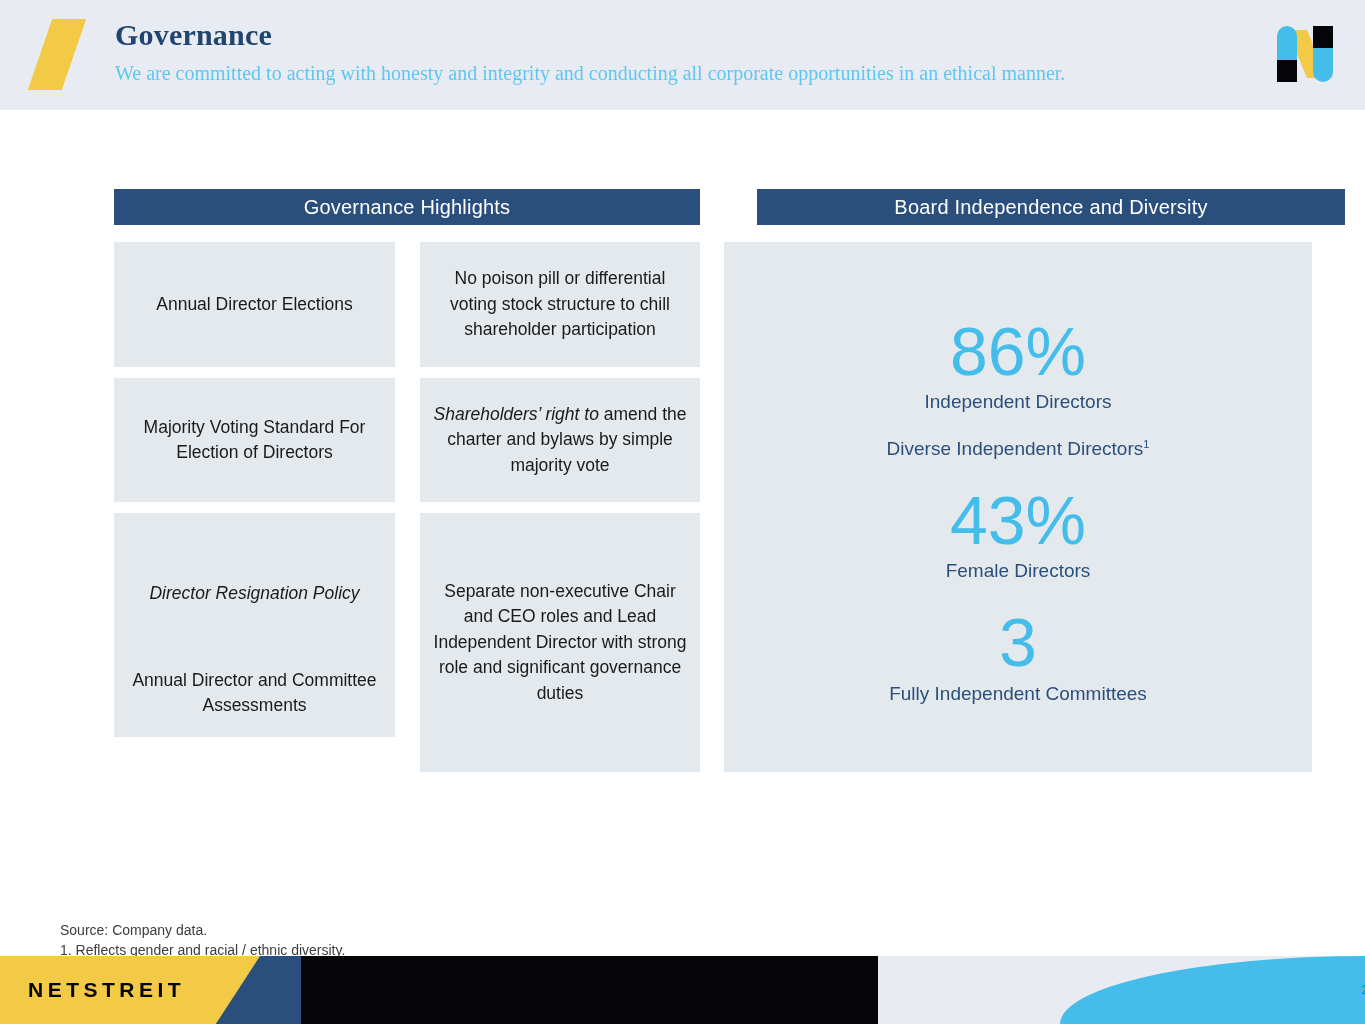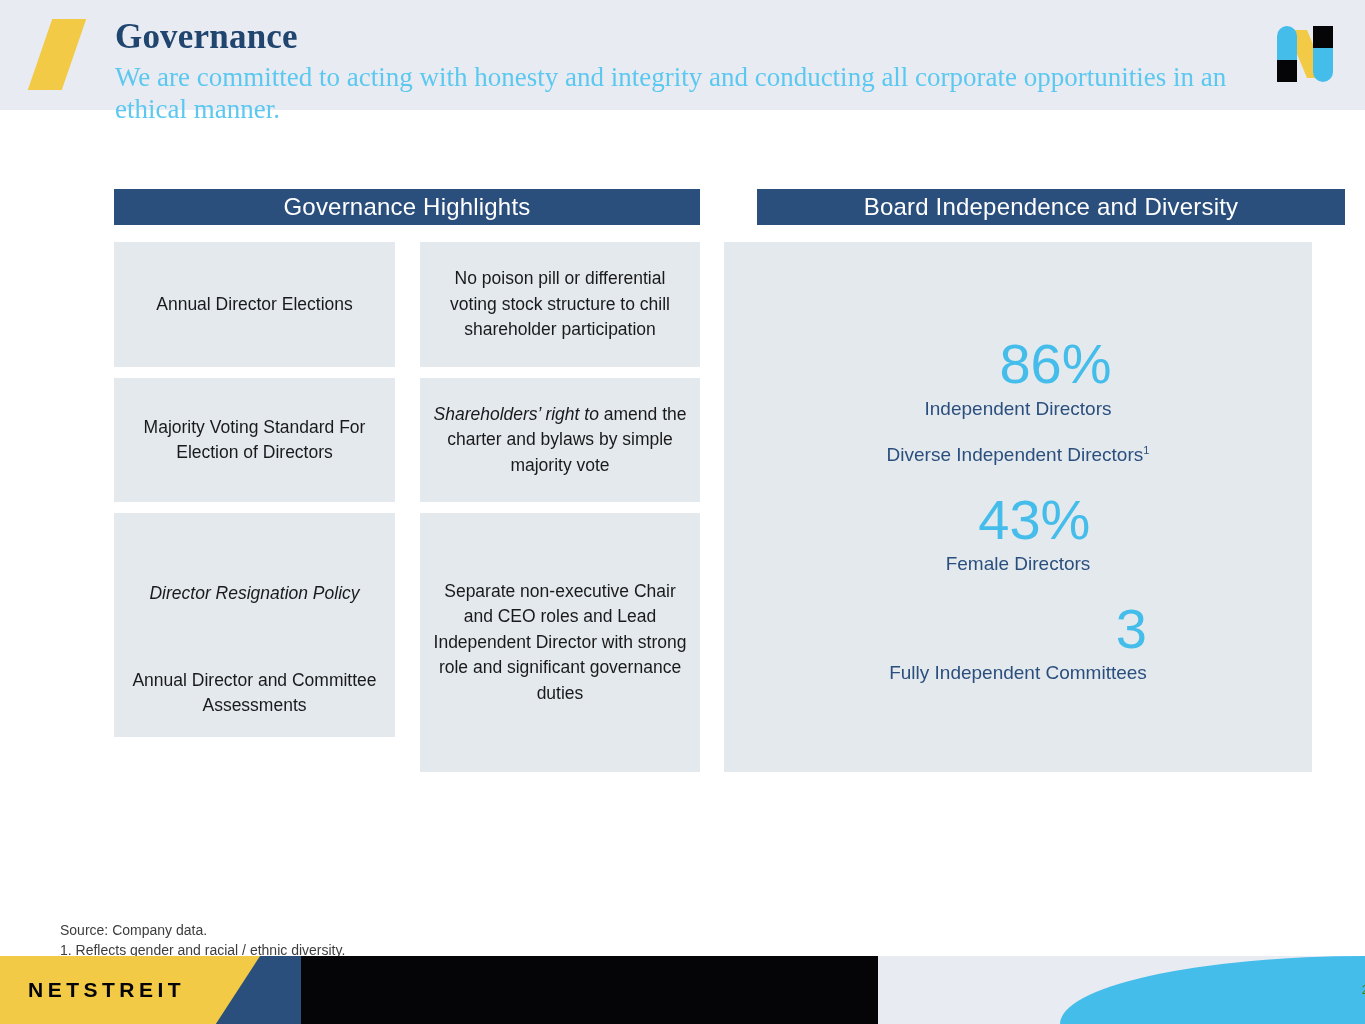--- a/index.html
+++ b/index.html
@@ -27,48 +27,48 @@
     left: 40px; top: 19px;
     width: 34px; height: 71px;
     background: #f2ca45;
     transform: skewX(-19deg);
   }
   .header-title {
     position: absolute;
     left: 115px; top: 18px;
     font-family: "Liberation Serif", serif;
     font-weight: bold;
-    font-size: 35px;
+    font-size: 30px;
     color: #20456f;
     letter-spacing: 0.2px;
     line-height: 1.1;
   }
   .header-subtitle {
     position: absolute;
     left: 115px; top: 62px;
     width: 1120px;
     font-family: "Liberation Serif", serif;
-    font-size: 27px;
+    font-size: 20px;
     color: #5bc8ef;
     line-height: 1.18;
   }
 
   
   .logo {
     position: absolute;
     right: 22px; top: 16px;
     width: 76px; height: 76px;
   }
 
   
   .panel-title {
     position: absolute;
     background: #2b4f7d;
     color: #ffffff;
-    font-size: 24px;
+    font-size: 20px;
     display: flex;
     align-items: center;
     justify-content: center;
     letter-spacing: 0.2px;
   }
   #panel-title-left  { left: 114px; top: 189px; width: 586px; height: 36px; }
   #panel-title-right { left: 724px; top: 189px; width: 588px; height: 36px; margin-left: 33px; }
 
   .cell {
     position: absolute;
@@ -104,25 +104,24 @@
     display: flex;
     flex-direction: column;
     justify-content: center;
     align-items: center;
     box-sizing: border-box;
     padding: 14px 0 10px;
   }
   .stat { text-align: center; }
   .stat + .stat { margin-top: 22px; }
   .stat-value {
-    font-size: 56px;
+    font-size: 68px;
     color: #45bdea;
     line-height: 1.12;
     font-weight: normal;
-    text-align: right;
   }
   .stat-label {
     font-size: 19px;
     color: #2b4f7d;
     margin-top: 2px;
   }
   .stat-label sup { font-size: 11px; vertical-align: super; }
 
   
   .footnotes {

